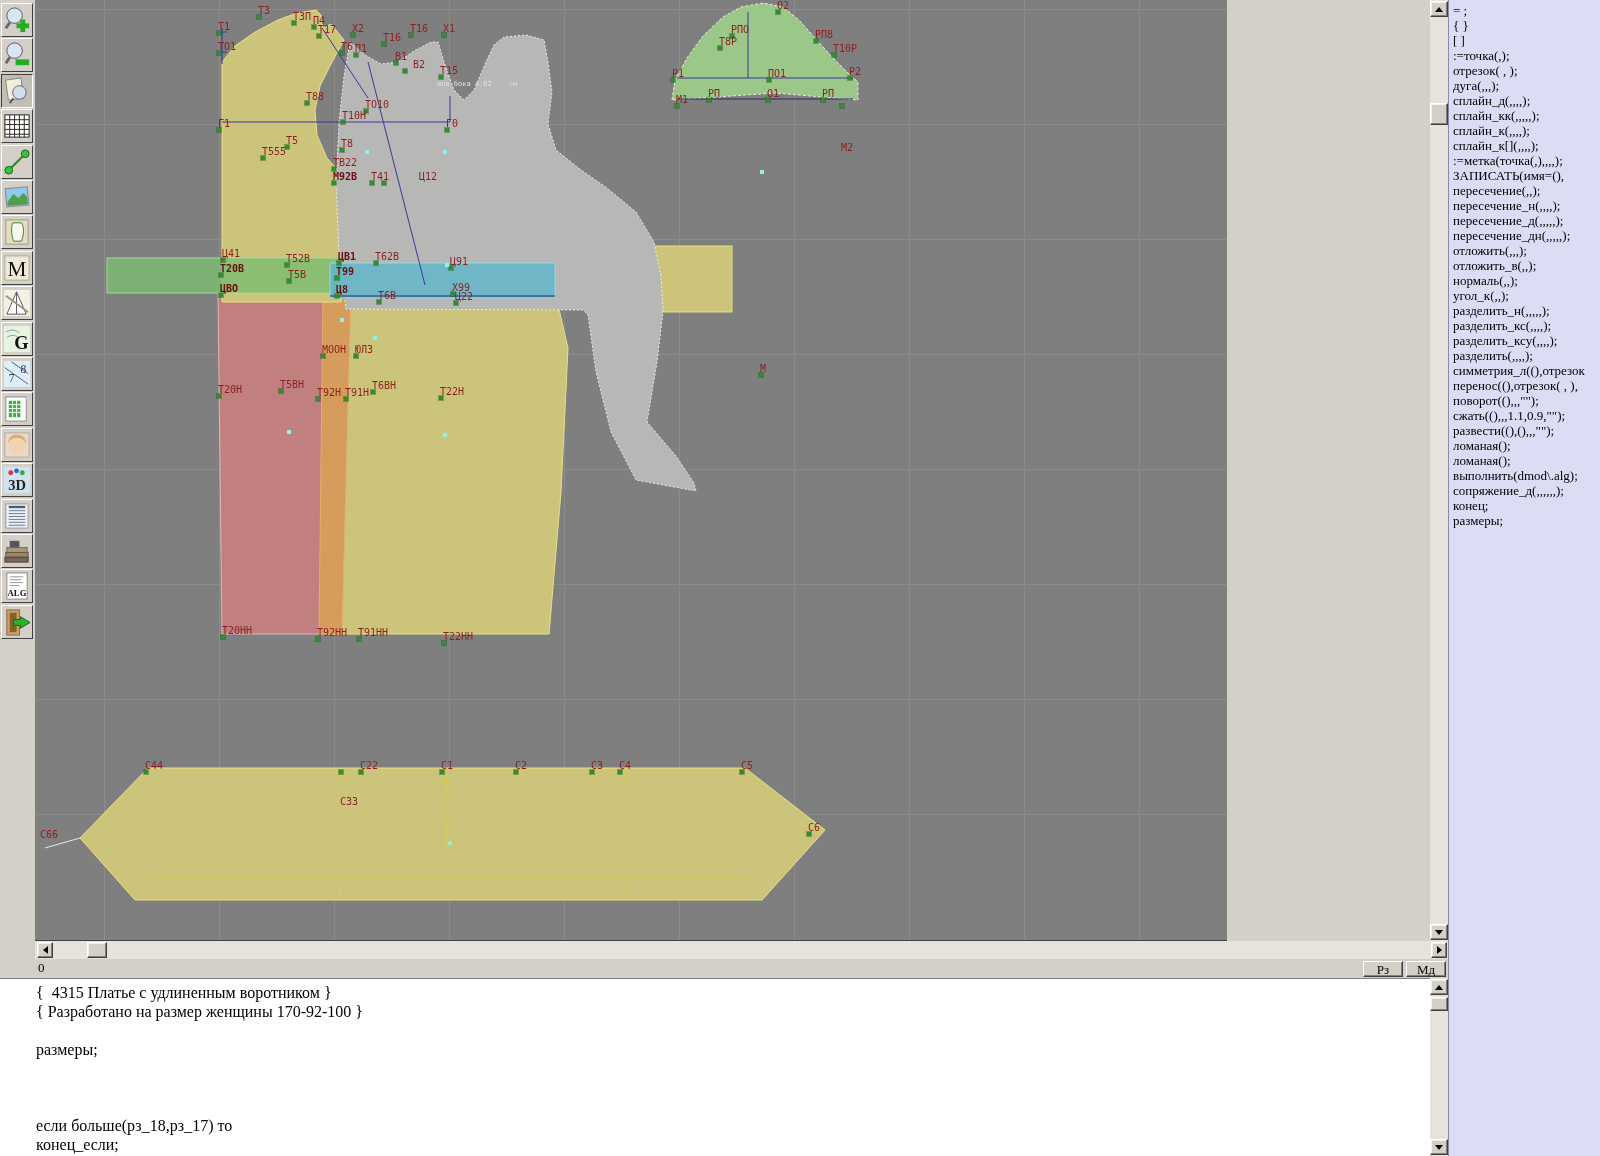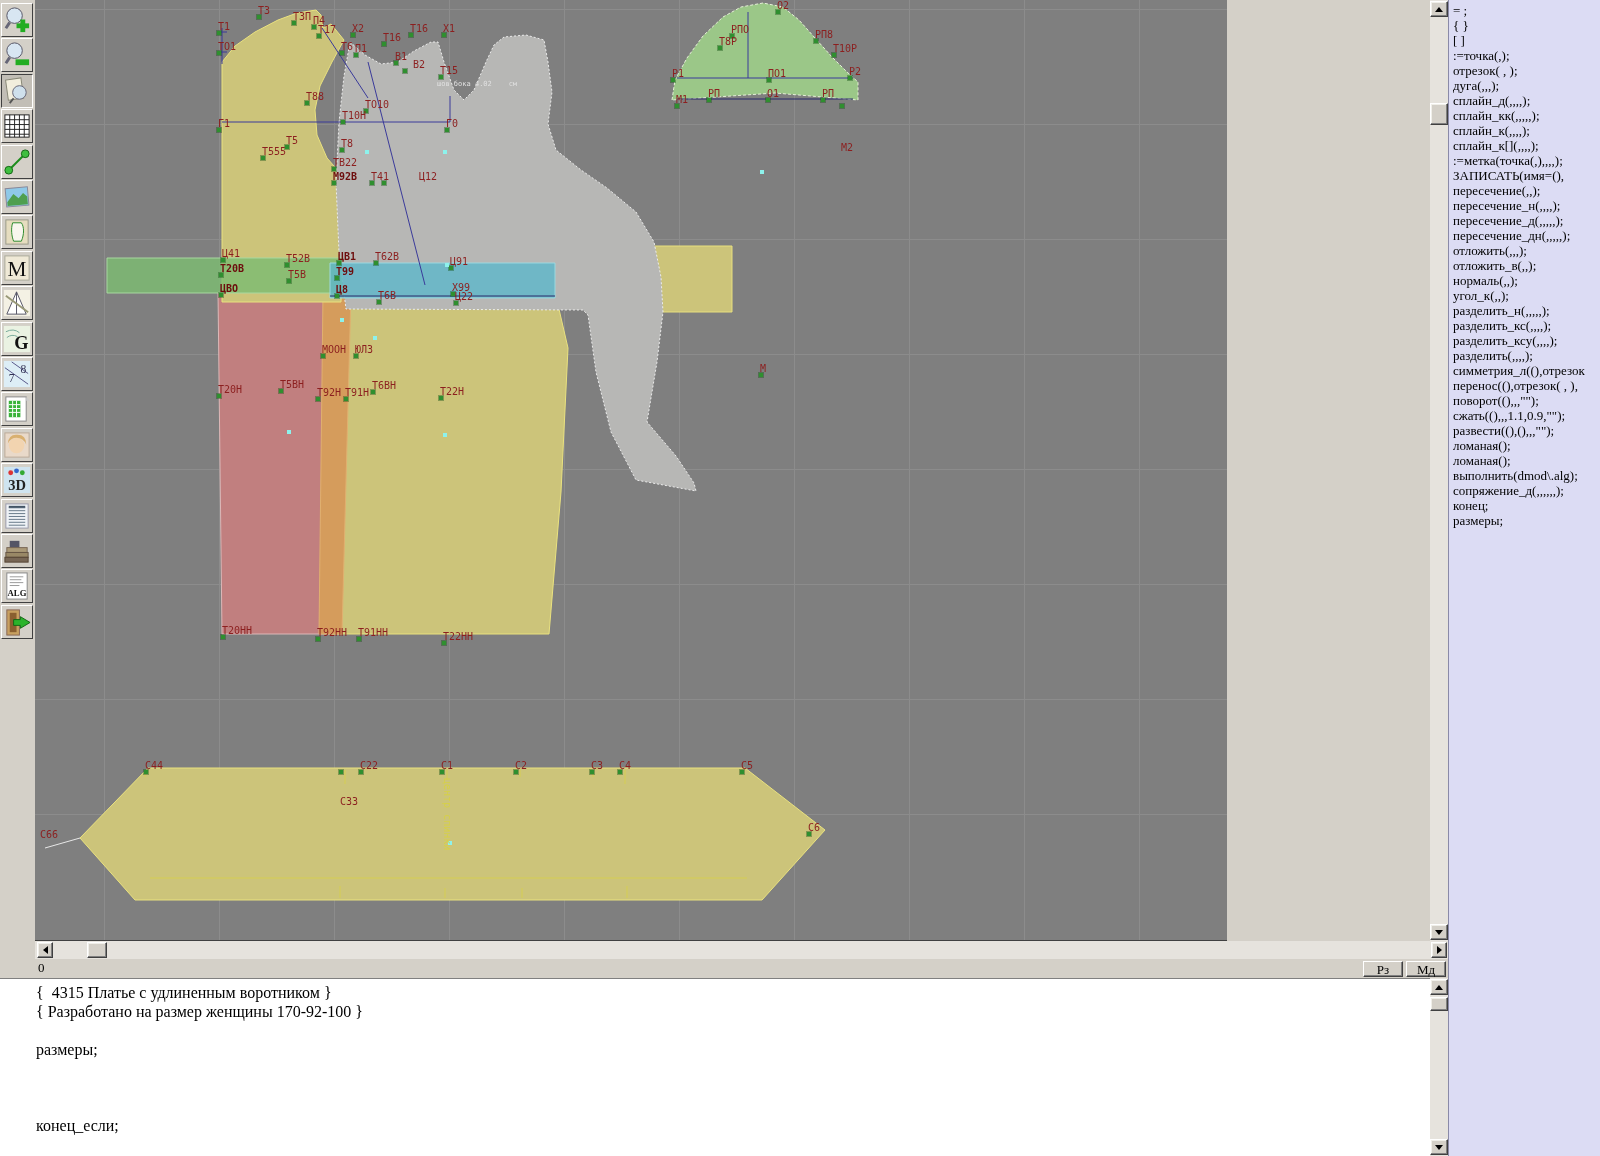--- a/index.html
+++ b/index.html
@@ -403,20 +403,21 @@
 </div>
 
 <div id="editor">
       <div class="eline">{  4315 Платье с удлиненным воротником }</div>
       <div class="eline">{ Разработано на размер женщины 170-92-100 }</div>
       <div class="eline"> </div>
       <div class="eline">размеры;</div>
       <div class="eline"> </div>
       <div class="eline"> </div>
       <div class="eline"> </div>
+      <div class="eline">если больше(рз_18,рз_17) то</div>
       <div class="eline">конец_если;</div>
     </div>
 
 <div class="track" style="left:1430px;top:978px;width:18px;height:178px;">
   <div class="sbtn" style="left:0;top:1px;width:18px;height:16px;">
         <div class="tri-up"></div>
       </div>
   <div class="thumb" style="left:0;top:19px;width:18px;height:14px;"></div>
   <div class="sbtn" style="left:0;top:161px;width:18px;height:16px;">
         <div class="tri-down"></div>

